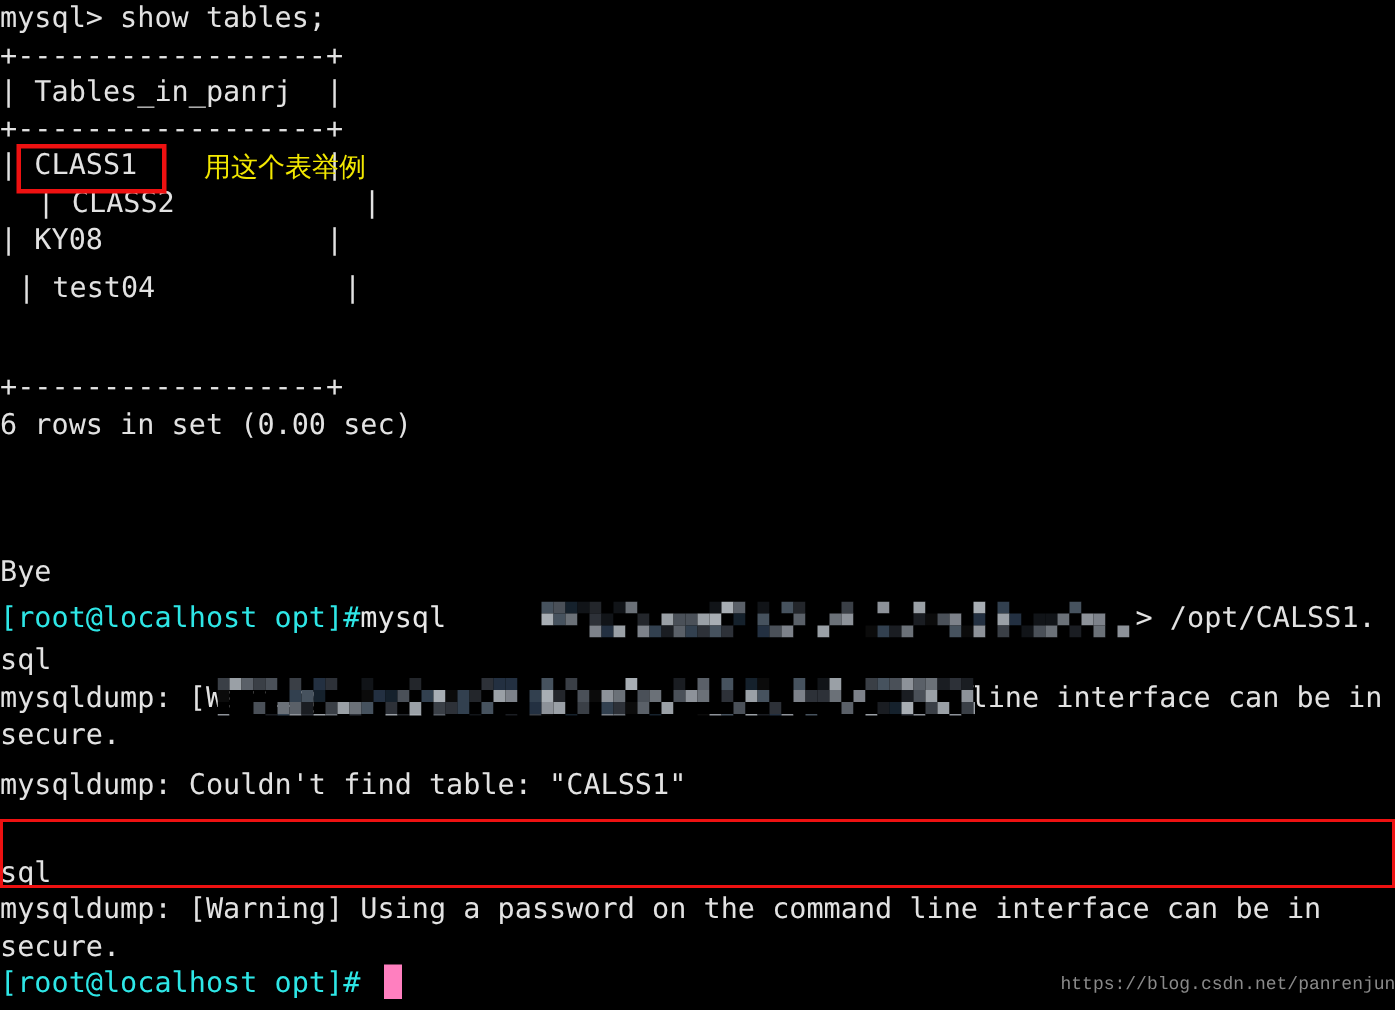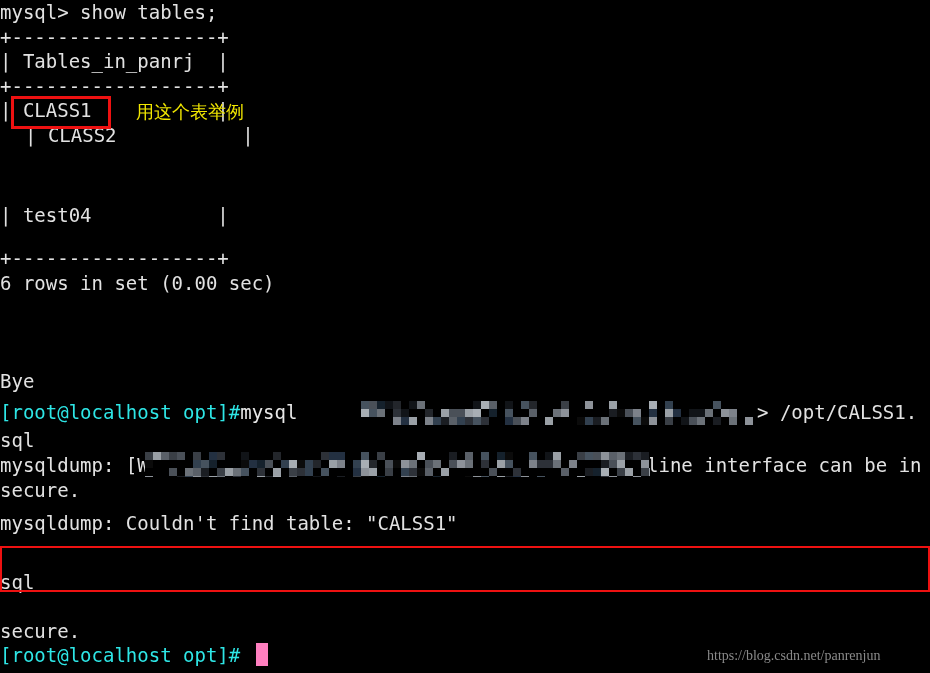--- a/index.html
+++ b/index.html
@@ -62,22 +62,22 @@
     white-space: pre;
     font-weight: 500;
   }
   .cursor {
     position: absolute;
     background: #ff7fbf;
   }
   .watermark {
     position: absolute;
     color: #8a8a8a;
-    font-family: Liberation Serif, serif;
-    font-size: 14px;
+    font-family: Liberation Mono, monospace;
+    font-size: 12px;
     white-space: pre;
   }
   
   .mosaic {
     position: absolute;
     overflow: hidden;
     pointer-events: none;
   }
   .mosaic i {
     position: absolute;
@@ -88,38 +88,40 @@
 <body>
 
 <div id="terminal">
 
   <div class="line" style="top:0px;">mysql&gt; show tables;</div>
   <div class="line" style="top:24.6px;">+------------------+</div>
   <div class="line" style="top:49.2px;">| Tables_in_panrj  |</div>
   <div class="line" style="top:73.8px;">+------------------+</div>
   <div class="line" style="top:98.4px;">| CLASS1           |</div>
   <div class="line" style="top:123px;padding-left:25px;">| CLASS2           |</div>
-  <div class="line" style="top:203px;">| test04           |</div>
+  <div class="line" style="top:147.6px;">| KY08             |</div>
+  <div class="line" style="top:180px;padding-left:12px;">| test04           |</div>
   <div class="line" style="top:246px;">+------------------+</div>
   <div class="line" style="top:270.6px;">6 rows in set (0.00 sec)</div>
 
   <div class="line" style="top:368.6px;">Bye</div>
 
   <div class="line" style="top:400px;"><span class="prompt">[root@localhost opt]#</span><span class="cmd">mysql</span></div>
   <div class="line" style="top:400px; left:757px;">&gt; /opt/CALSS1.</div>
   <div class="line" style="top:428px;">sql</div>
 
   <div class="line" style="top:453px;">mysqldump: [Warning]</div>
   <div class="line" style="top:453px; left:647px;">line interface can be in</div>
   <div class="line" style="top:477.6px;">secure.</div>
 
   <div class="line" style="top:511px;">mysqldump: Couldn't find table: "CALSS1"</div>
 
   <div class="line" style="top:570px;">sql</div>
 
+  <div class="line" style="top:594px;">mysqldump: [Warning] Using a password on the command line interface can be in</div>
   <div class="line" style="top:618.6px;">secure.</div>
 
   <div class="line prompt" style="top:643px;">[root@localhost opt]#</div>
   <div class="cursor" style="left:256px; top:643px; width:12px; height:23px;"></div>
 
   <div class="red-box" style="left:11px; top:96px; width:100px; height:33px;"></div>
 
   <div class="cn-note" style="left:136px; top:101px;">用这个表举例</div>
 
   <div class="red-box-wide" style="left:0px; top:546px; width:930px; height:46px;"></div>

